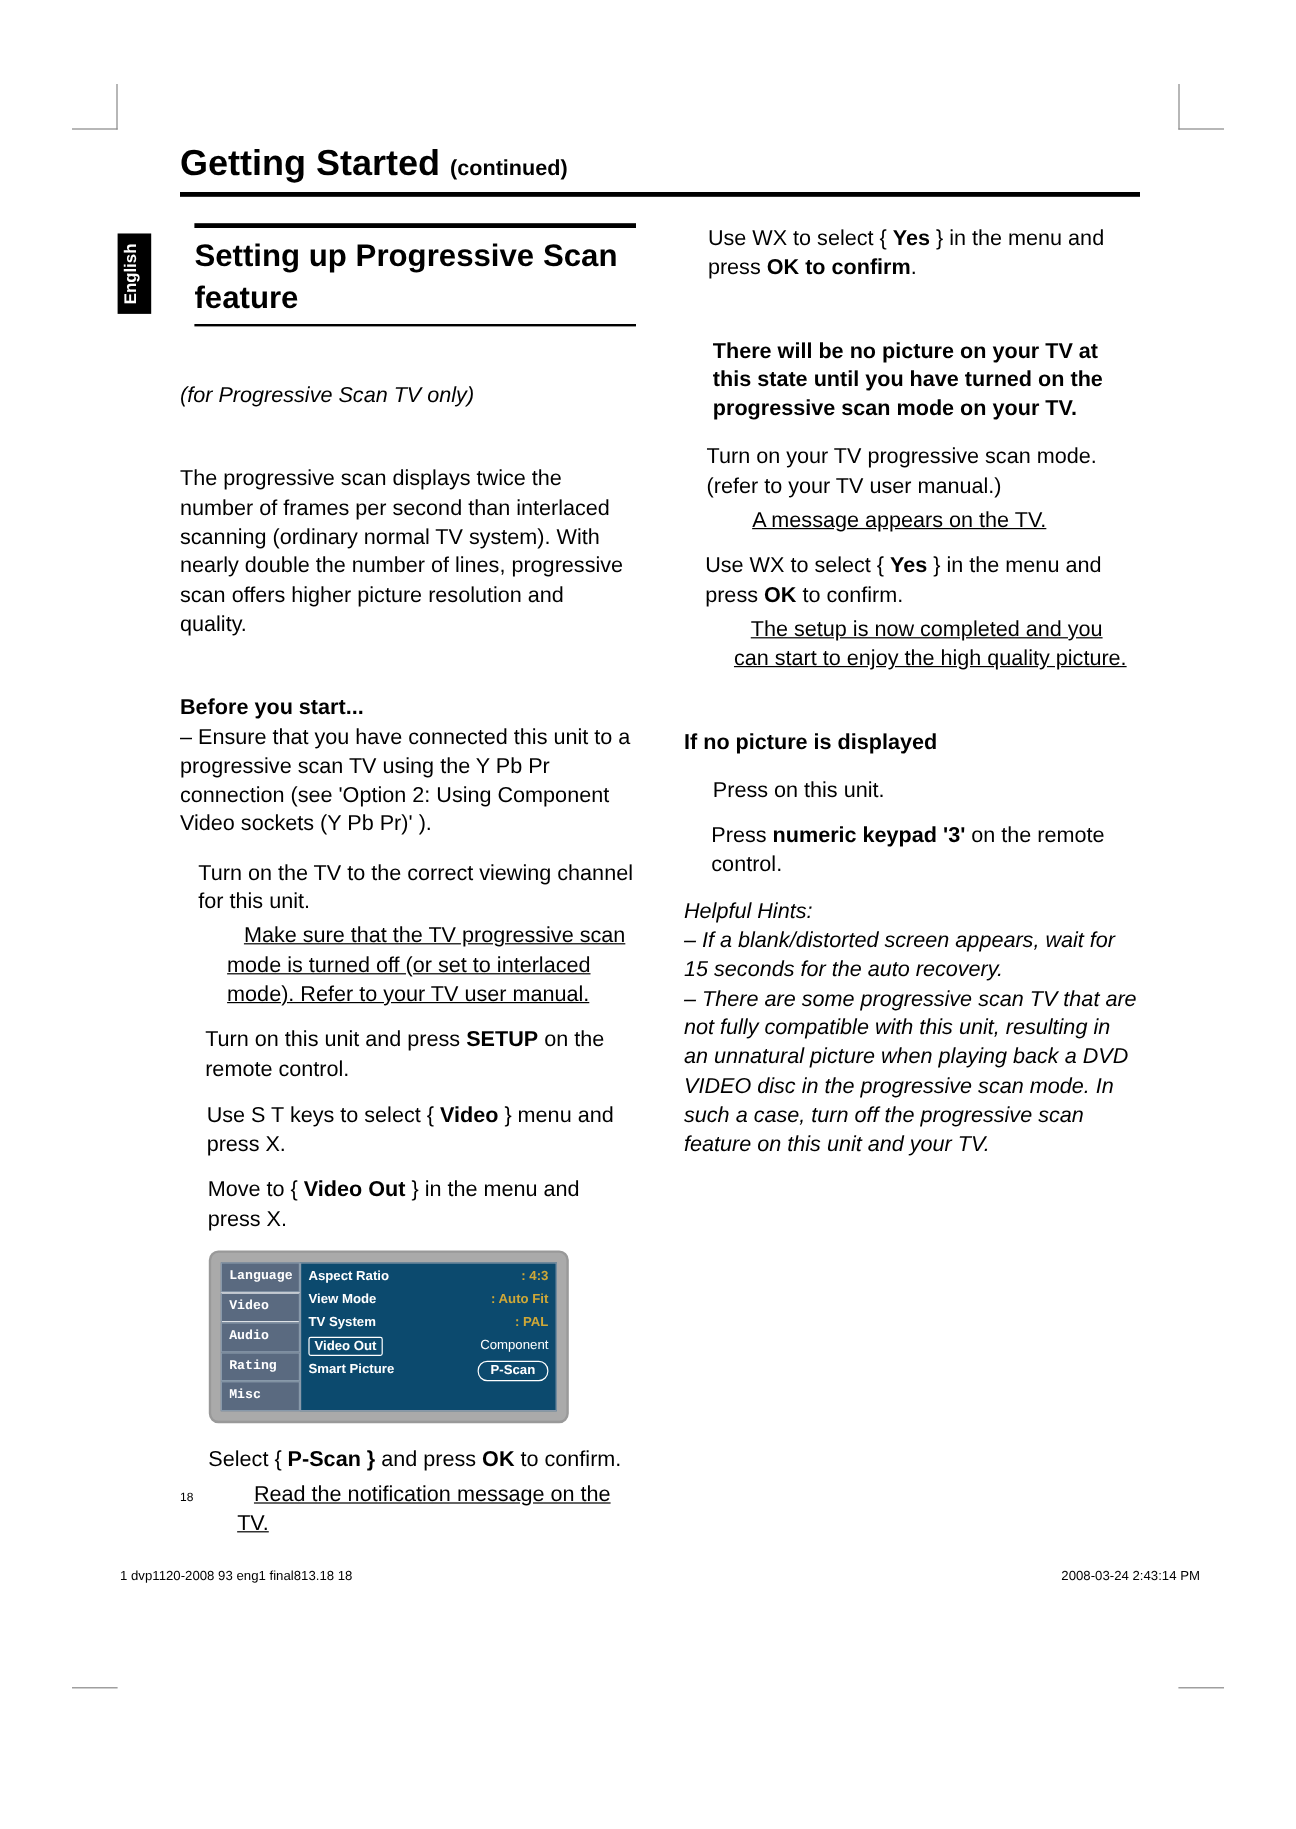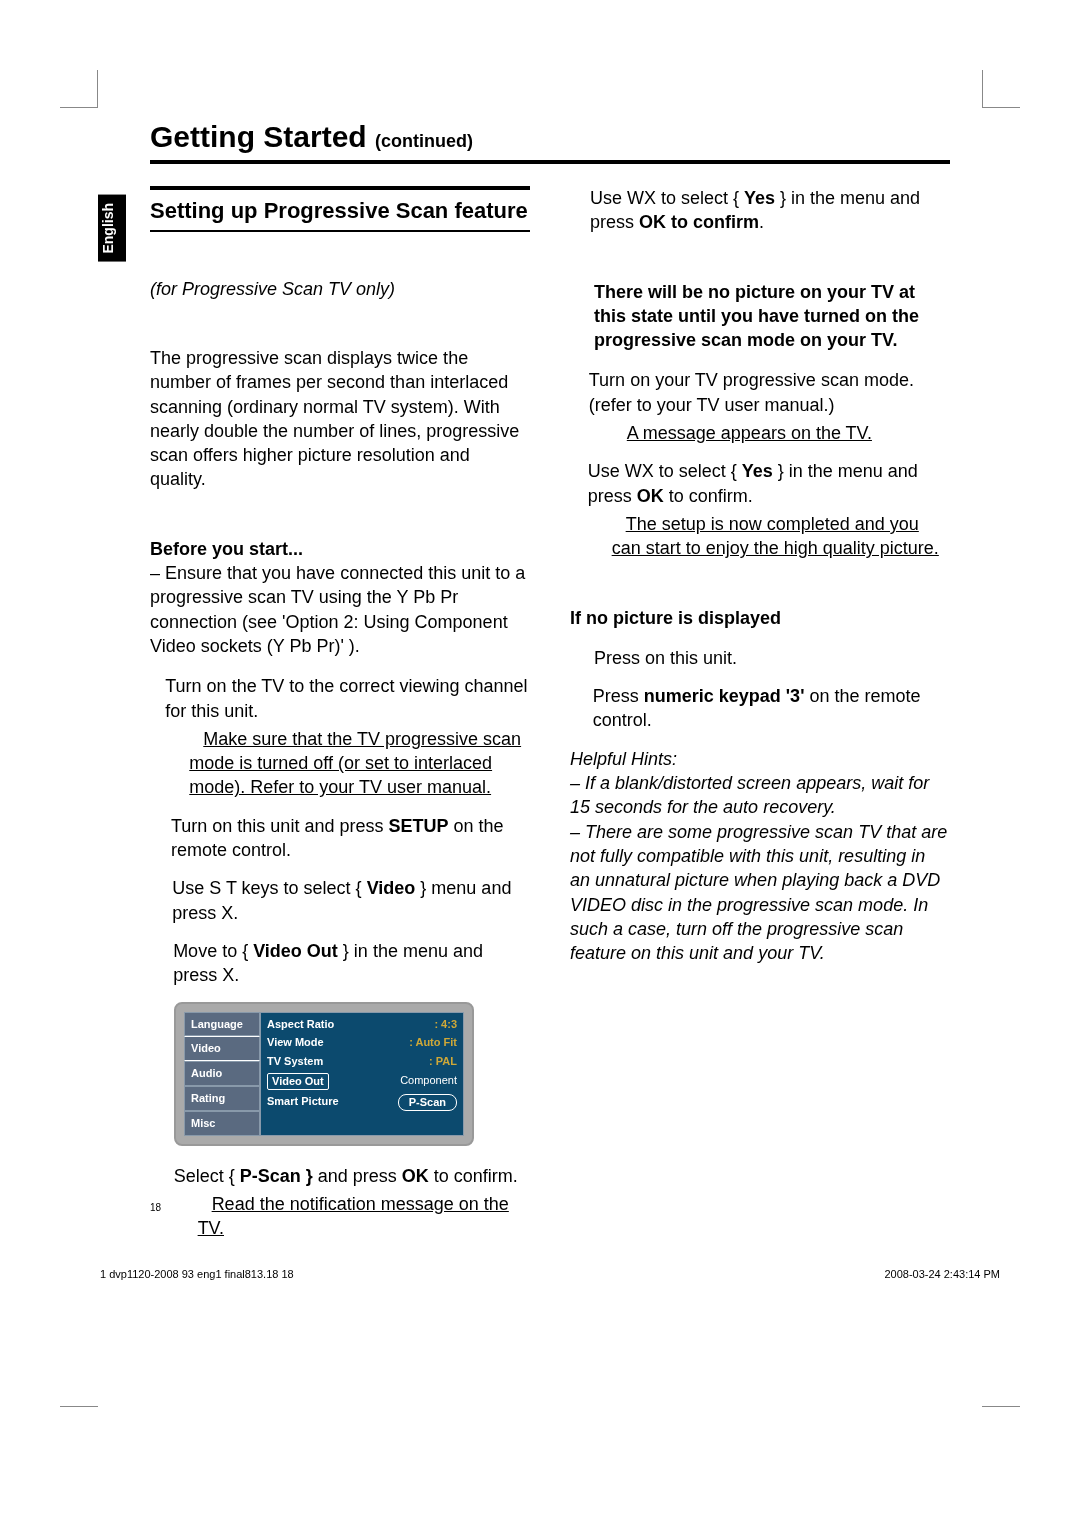--- a/index.html
+++ b/index.html
@@ -35,41 +35,41 @@
     text-align: center;
     writing-mode: vertical-rl;
     transform: rotate(180deg);
   }
   h1 { font-size: 30px; font-weight: bold; margin-bottom: 6px; }
   h1 .cont { font-size: 18px; margin-top: 40px; }
   .rule-thick { border-top: 4px solid #000; margin-bottom: 22px; }
 
   .cols { display: flex; gap: 40px; }
   .col { width: 380px; font-size: 18px; line-height: 1.35; }
-  h2 { font-size: 22px; font-weight: bold; border-top: 4px solid #000; border-bottom: 2px solid #000; padding: 6px 0 4px; margin-bottom: 10px; }
+  h2 { font-size: 26px; font-weight: bold; border-top: 4px solid #000; border-bottom: 2px solid #000; padding: 6px 0 4px; margin-bottom: 10px; margin-left: 12px; }
   .italic { font-style: italic; }
   .para { margin-bottom: 16px; margin-top: 45px; }
   .bold { font-weight: bold; }
   .step { display: flex; gap: 10px; margin-bottom: 14px; }
   .step .mark { width: 14px; font-family: monospace; }
   .sub { padding-left: 24px; margin-top: 4px; text-decoration: underline; }
   .sub-mark { font-family: monospace; font-size: 12px; display:inline-block; width:14px; vertical-align:top;}
 
   .menu {
     width: 300px;
     margin: 10px 0 18px 24px;
     border: 2px solid #999;
     border-radius: 8px;
     background: #aaa;
     padding: 8px;
     font-size: 11px;
     color: #fff;
   }
   .menu-inner { display:flex; gap:0; }
-  .menu-left { width: 76px; }
+  .menu-left { width: 66px; font-family: Liberation Mono, monospace; }
   .menu-left div { background:#5a6a80; border:1px solid #8899aa; padding:4px 6px; margin-bottom:0; font-weight:bold; }
   .menu-left div.sel { background:#5a6a80; border-top:1px solid #fff; border-bottom:1px solid #fff; }
   .menu-right { flex:1; background:#0c4a6e; border:1px solid #8899aa; padding:2px 6px; }
   .mrow { display:flex; justify-content:space-between; padding:2px 0; font-weight:bold; }
   .mrow .v { color:#cfa838; font-weight:bold; }
   .mrow.box .k { border:1px solid #fff; padding:0 4px; border-radius:2px;}
   .mrow .v.pill { border:1px solid #fff; border-radius:8px; padding:0 10px; color:#fff;}
   .mrow .v.plain { color:#fff; font-weight:normal;}
 
   .pagenum { position:absolute; bottom: 40px; left:0; font-size:10px;}

